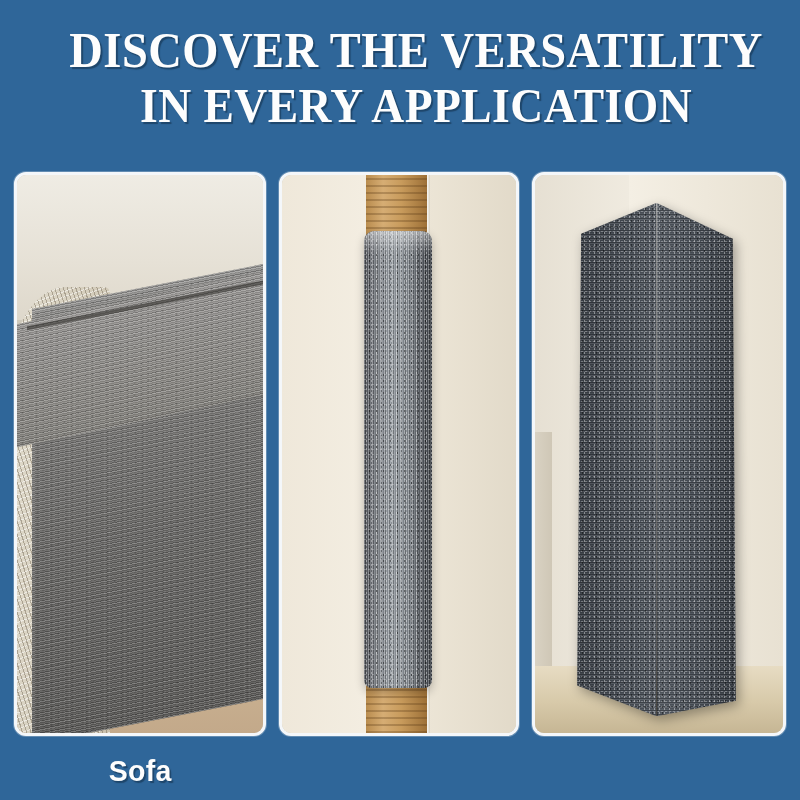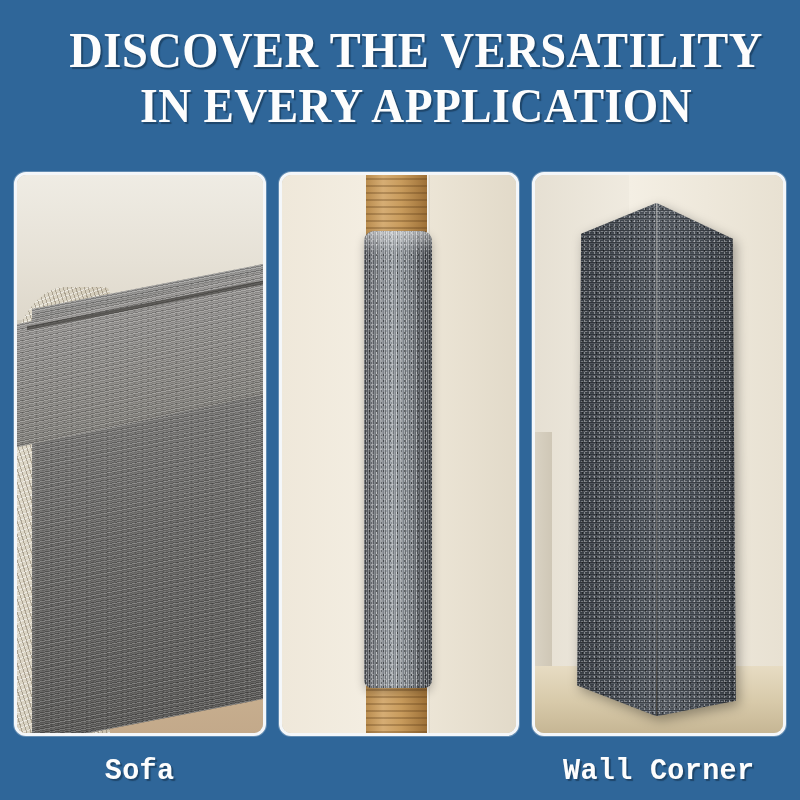--- a/index.html
+++ b/index.html
@@ -191,21 +191,21 @@
   }
 
   
   #captions{
     position:absolute; left:0; top:741px; width:800px; height:59px;
   }
   .caption{
     position:absolute; top:0; height:59px;
     display:flex; align-items:center; justify-content:center;
     color:#fdfdfd;
-    font-family:Liberation Mono, monospace;
+    font-family:Liberation Sans, sans-serif;
     font-weight:700;
     font-size:30px;
     letter-spacing:.3px;
     text-shadow:2px 2px 1px rgba(17,44,70,.55);
     white-space:nowrap;
   }
   .caption span{ display:inline-block; transform:scaleX(.95); }
   #caption-sofa  { left:14px;  width:252px; }
   #caption-post  { left:279px; width:240px; }
   #caption-corner{ left:532px; width:254px; }
@@ -275,18 +275,15 @@
         </div>
       </div>
     </div>
 
   </div>
 
   <div id="captions">
     <div class="caption" id="caption-sofa">
       <span>Sofa</span>
     </div>
-    <div class="caption" id="caption-corner">
-      <span>Wall Corner</span>
-    </div>
   </div>
 
 </div>
 
 </body></html>

